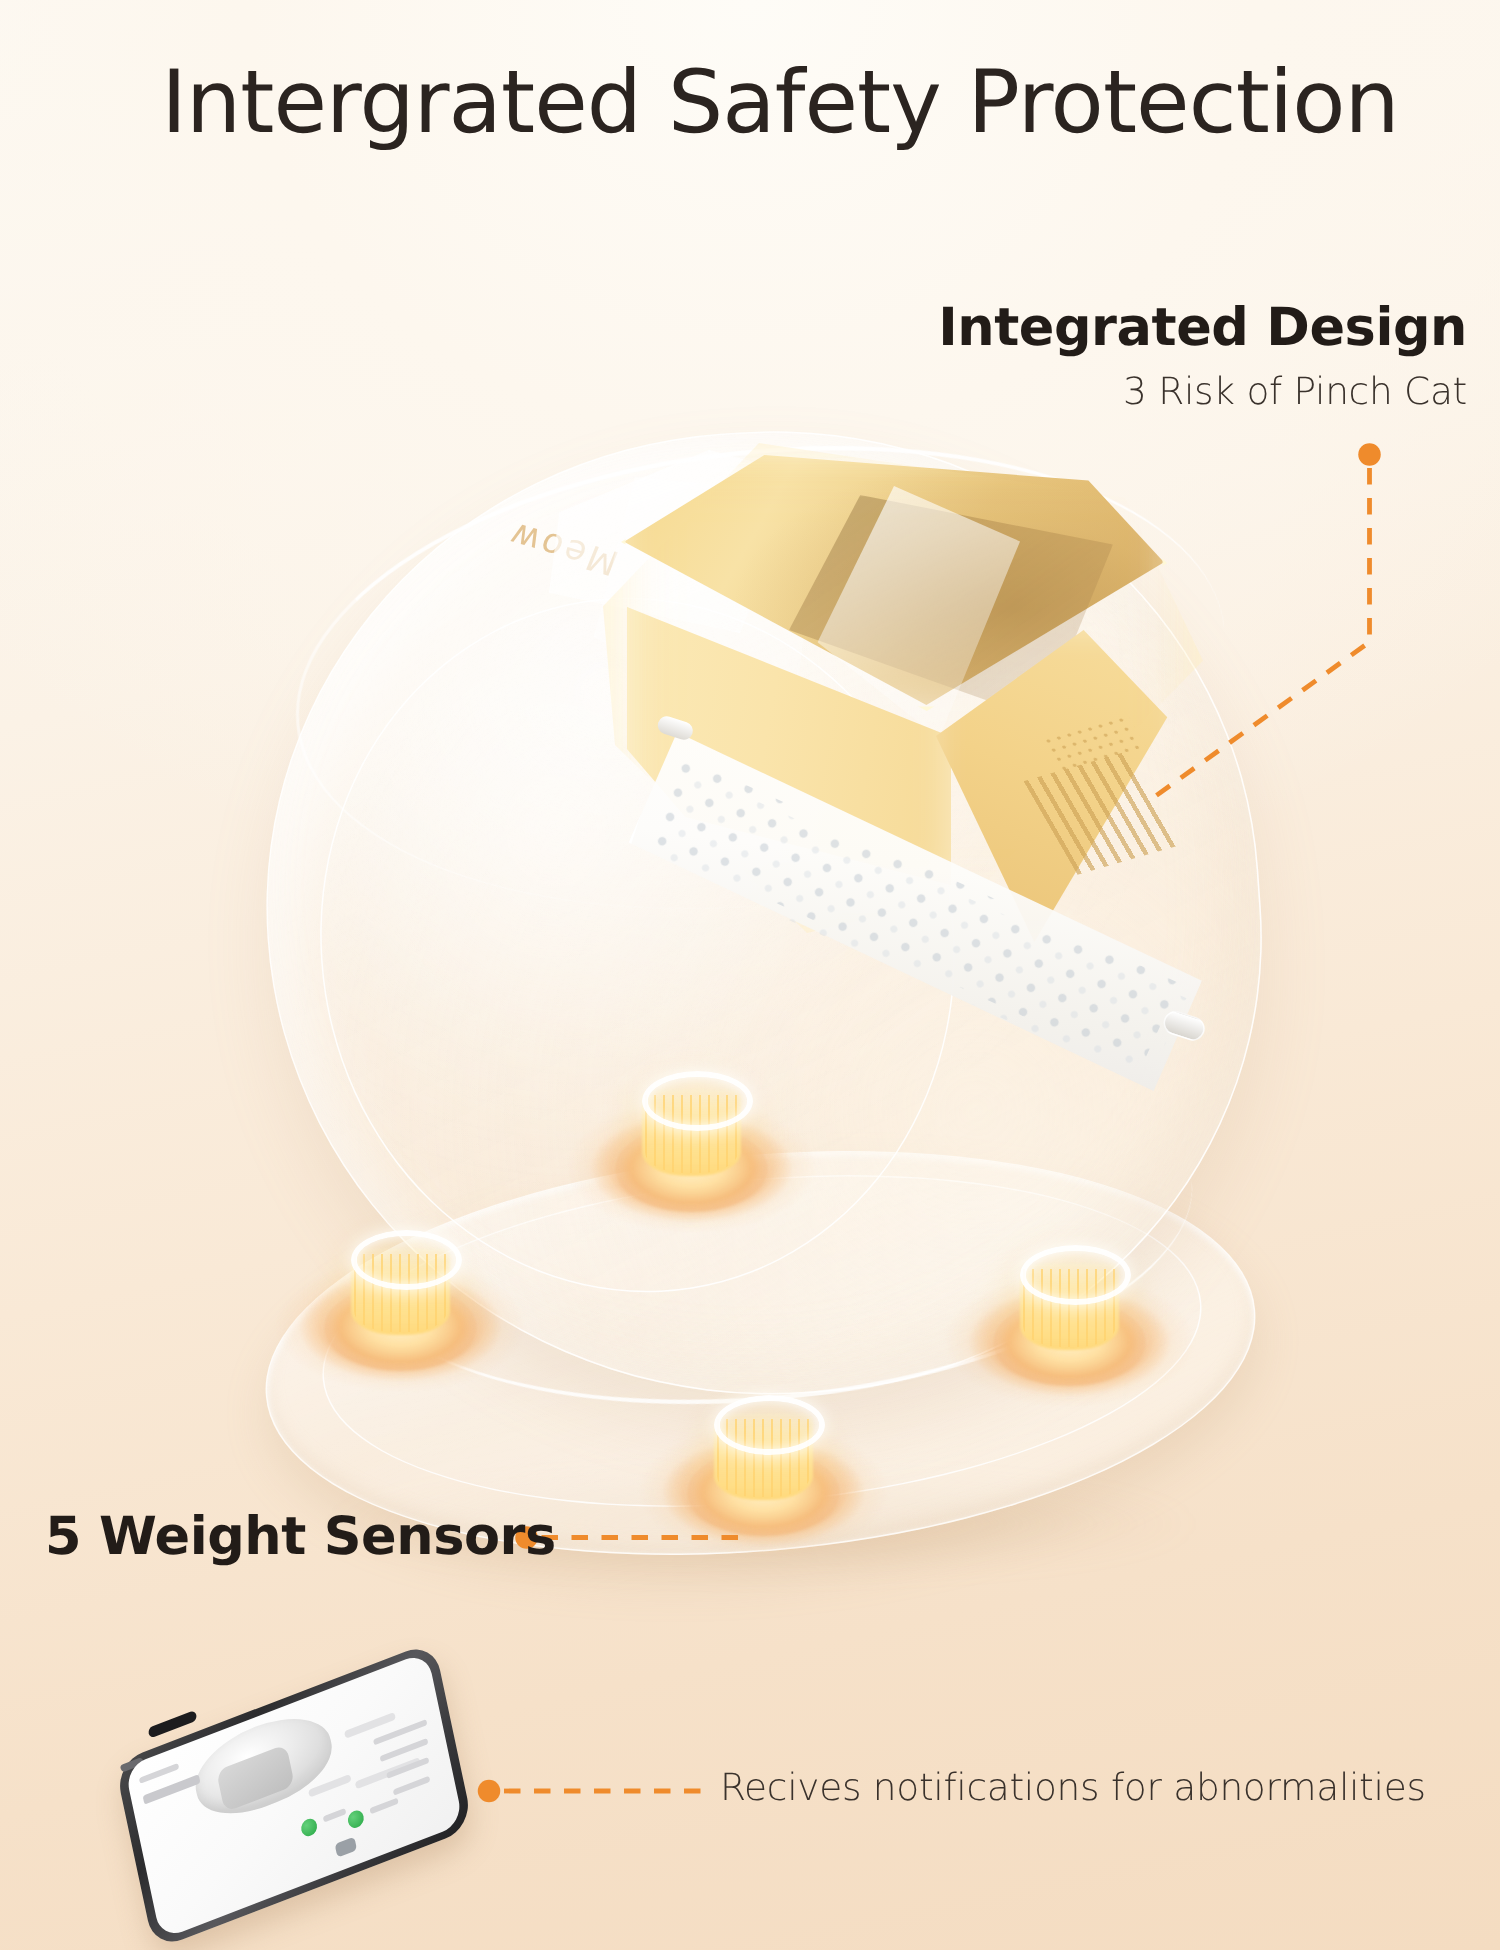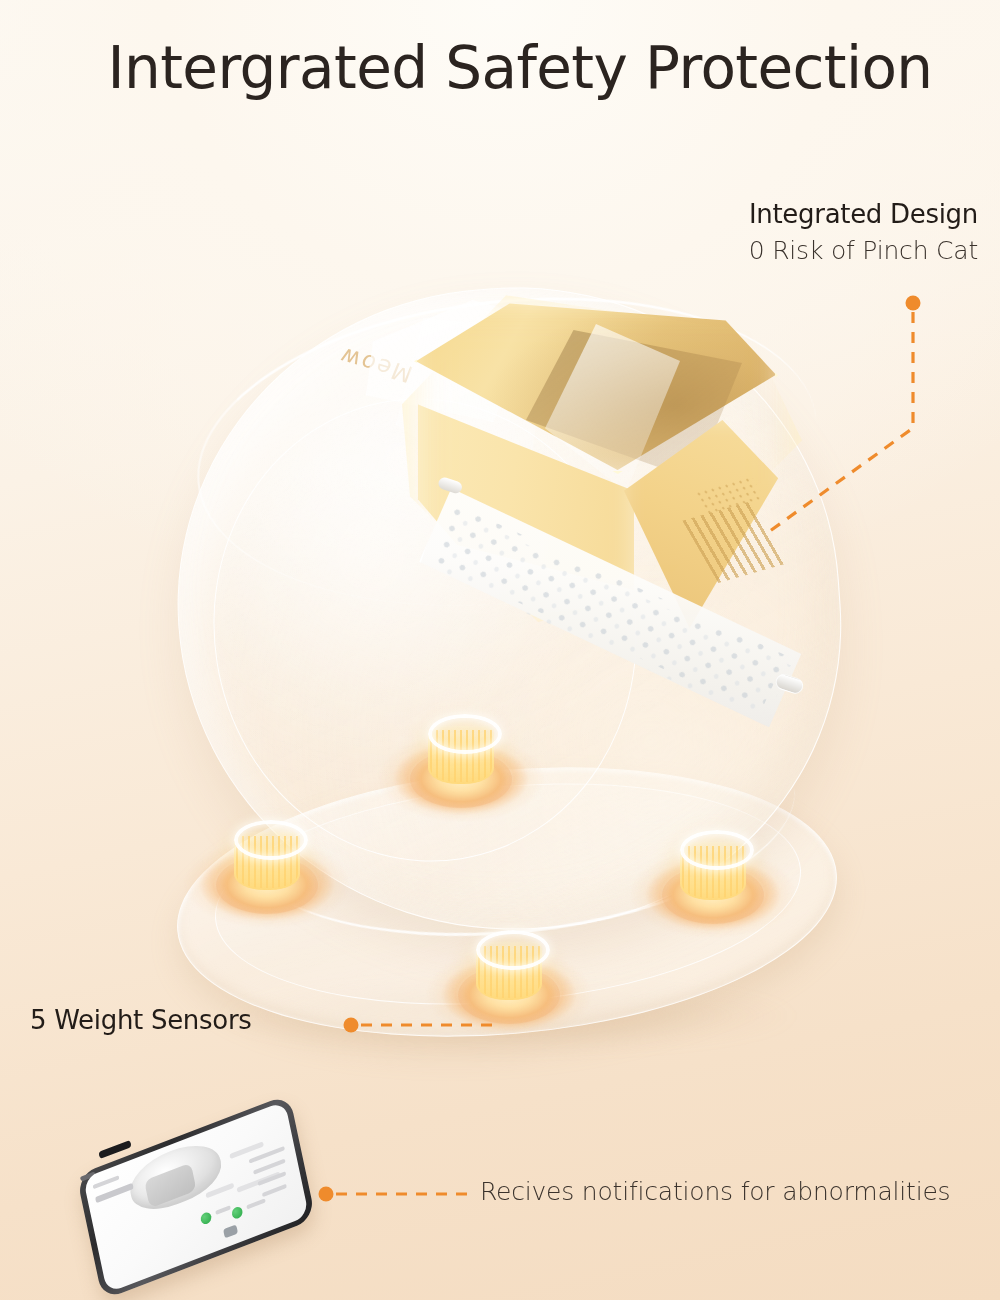--- a/index.html
+++ b/index.html
@@ -19,21 +19,21 @@
     position:absolute;left:0;top:38px;width:1000px;text-align:center;
     font-size:58px;line-height:1.06;letter-spacing:-0.6px;
     color:#2b2420;font-weight:400;
     font-family:"DejaVu Sans","Liberation Sans",sans-serif;
     white-space:nowrap;
     margin-left:20px;
   }
   
   .callout{position:absolute;}
   .co-title{
-    font-size:26px;line-height:1.1;color:#221c18;font-weight:400;
+    font-size:35px;line-height:1.1;color:#221c18;font-weight:700;
     font-family:"DejaVu Sans","Liberation Sans",sans-serif;
     white-space:nowrap;letter-spacing:-0.3px;
   }
   .co-sub{
     font-size:25px;line-height:1.25;color:#3a322c;font-weight:300;
     font-family:"DejaVu Sans","Liberation Sans",sans-serif;
     white-space:nowrap;letter-spacing:-0.2px;margin-top:6px;
   }
   #co-design{right:22px;top:200px;text-align:right;}
   #co-sensors{left:30px;top:1006px;text-align:left;}
@@ -448,21 +448,21 @@
 
     <circle cx="351" cy="1025" r="7.5" fill="#ef8b2c"></circle>
     <path d="M361,1025 L492,1025" fill="none" stroke="#ef8b2c" stroke-width="3.2" stroke-dasharray="11 9" stroke-linecap="butt"></path>
 
     <circle cx="326" cy="1194" r="7.5" fill="#ef8b2c"></circle>
     <path d="M336,1194 L470,1194" fill="none" stroke="#ef8b2c" stroke-width="3.2" stroke-dasharray="11 9" stroke-linecap="butt"></path>
   </svg>
 
   <div class="callout" id="co-design">
     <div class="co-title">Integrated Design</div>
-    <div class="co-sub">0 Risk of Pinch Cat</div>
+    <div class="co-sub">3 Risk of Pinch Cat</div>
   </div>
 
   <div class="callout" id="co-sensors">
     <div class="co-title">5 Weight Sensors</div>
   </div>
 
   <div class="callout" id="co-app">
     <div class="co-sub">Recives notifications for abnormalities</div>
   </div>
 

